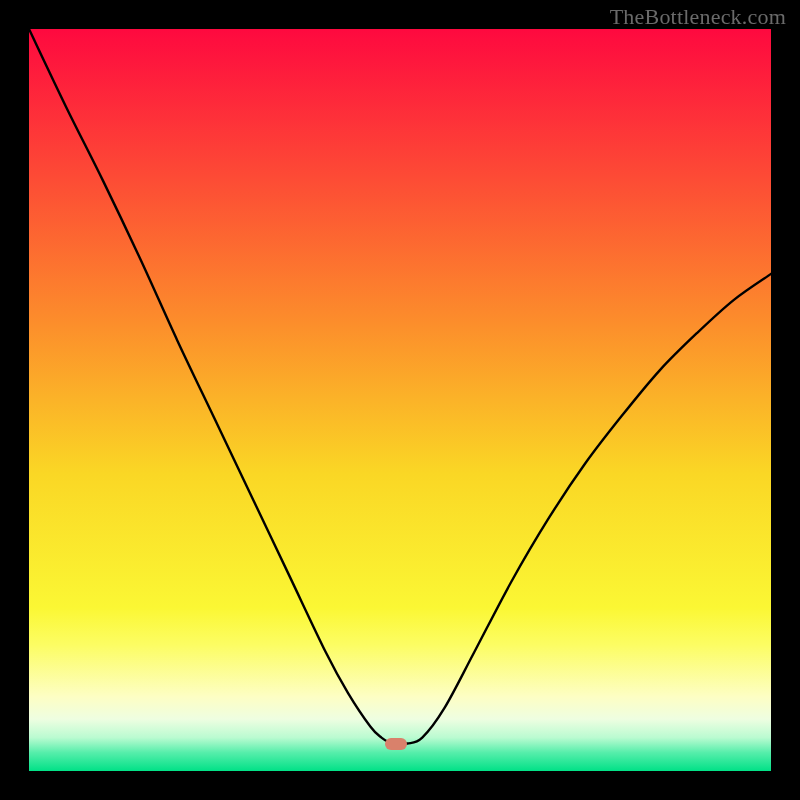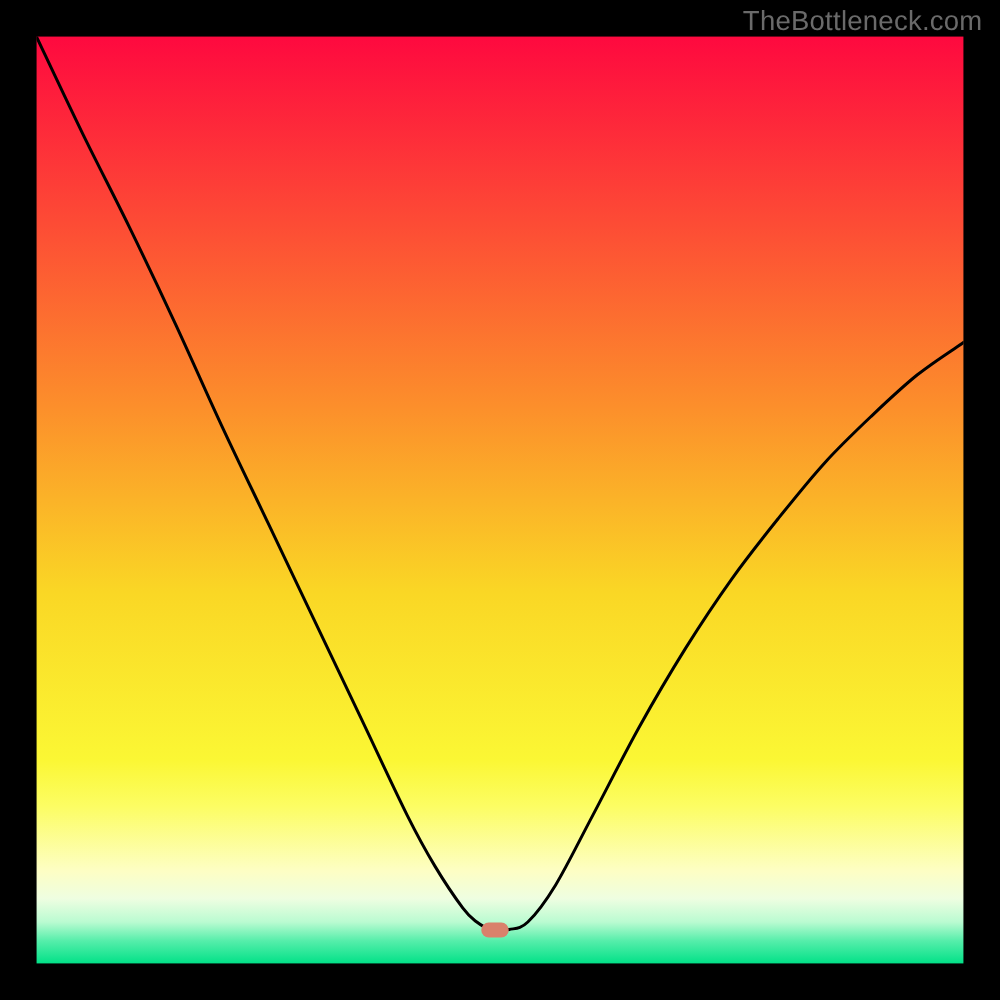--- a/index.html
+++ b/index.html
@@ -19,20 +19,21 @@
   }
   .watermark {
     position: absolute;
     top: 4px;
     right: 14px;
     color: #6a6a6a;
     font-size: 22px;
     font-weight: 500;
     letter-spacing: 0.2px;
     user-select: none;
+    font-family: Liberation Serif, serif;
   }
   .plot {
     position: absolute;
     left: 29px;
     top: 29px;
     width: 742px;
     height: 742px;
     overflow: hidden;
   }
   .plot svg {

